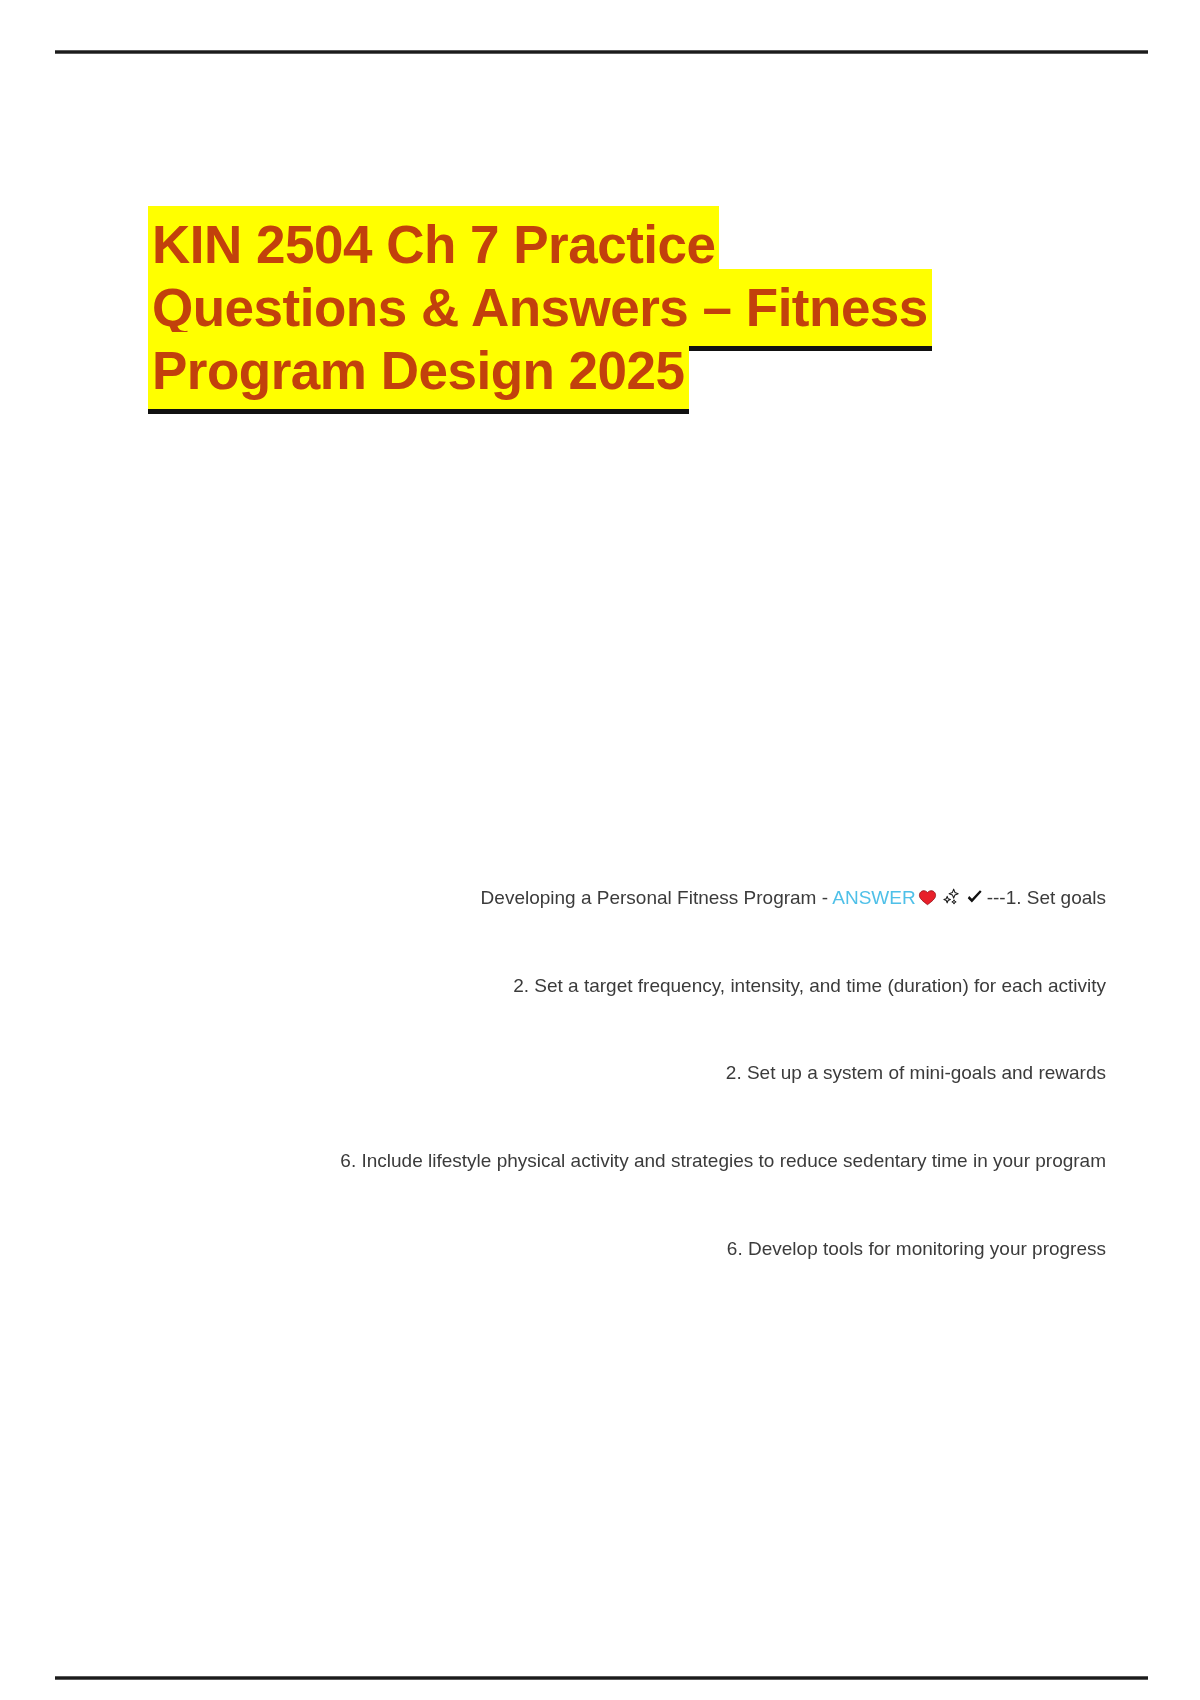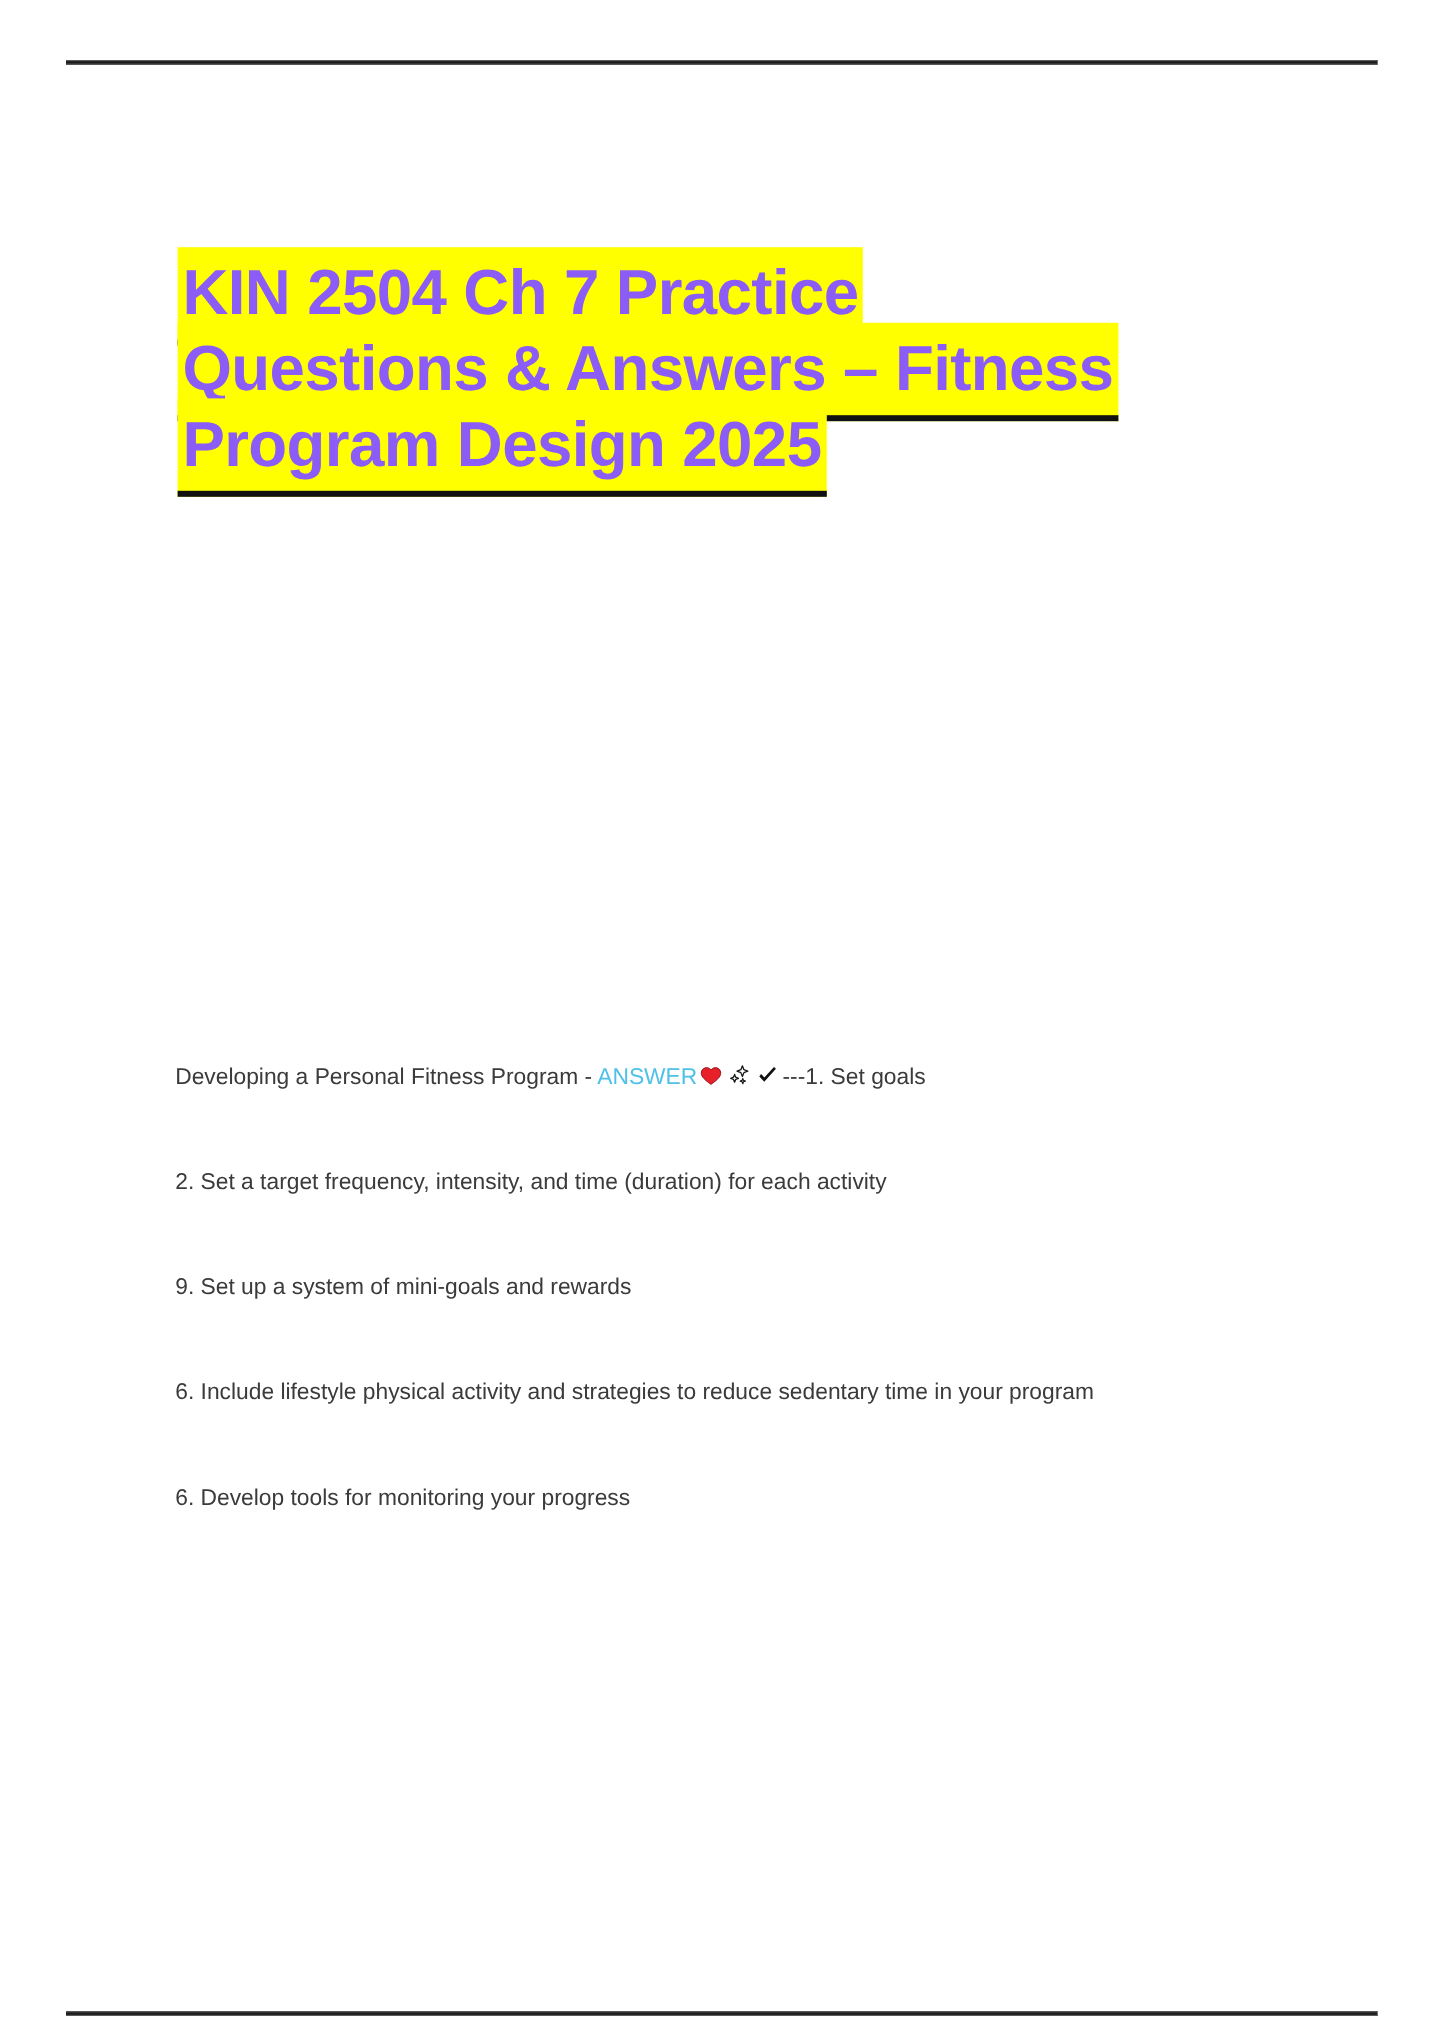--- a/index.html
+++ b/index.html
@@ -41,21 +41,21 @@
 
   .title-line {
     display: block;
     margin: 0 0 10px 0;
     line-height: 1.0;
   }
 
   .title-line .hl {
     display: inline;
     background: #ffff00;
-    color: #8b5cf6;
+    color: #c2410c;
     font-size: 53px;
     font-weight: 700;
     letter-spacing: -0.5px;
     padding: 9px 4px 9px 4px;
     box-decoration-break: clone;
     -webkit-box-decoration-break: clone;
     border-bottom: 5px solid #111111;
     font-family: "Liberation Sans", sans-serif;
   }
 
@@ -67,20 +67,21 @@
     width: 960px;
   }
 
   .body-line {
     margin: 0 0 63px 0;
     font-size: 19px;
     line-height: 1.3;
     color: #3b3b3b;
     font-family: "Liberation Sans", sans-serif;
     white-space: nowrap;
+    text-align: right;
   }
   .body-line:last-child { margin-bottom: 4px; }
 
   .answer-tag {
     color: #4fc0e8;
     font-weight: 400;
   }
 
   .emoji {
     display: inline-block;
@@ -112,21 +113,21 @@
             <path d="M12 21s-7.5-4.9-9.6-9.1C.8 8.5 2.4 4.6 6 3.6c2.2-.6 4.4.3 6 2.2 1.6-1.9 3.8-2.8 6-2.2 3.6 1 5.2 4.9 3.6 8.3C19.5 16.1 12 21 12 21z" fill="#e8202a" stroke="#8e0d14" stroke-width="1"></path>
           </svg></span><span class="emoji sparkle-icon"><svg width="20" height="20" viewBox="0 0 24 24">
             <path d="M15.2 2.6l1.5 3.9 3.9 1.5-3.9 1.5-1.5 3.9-1.5-3.9L9.8 8l3.9-1.5z" fill="#ffffff" stroke="#1a1a1a" stroke-width="1.3" stroke-linejoin="round"></path>
             <path d="M7.4 11.2l1.1 2.8 2.8 1.1-2.8 1.1-1.1 2.8-1.1-2.8-2.8-1.1 2.8-1.1z" fill="#ffffff" stroke="#1a1a1a" stroke-width="1.3" stroke-linejoin="round"></path>
             <path d="M15.6 15.3l.7 1.9 1.9.7-1.9.7-.7 1.9-.7-1.9-1.9-.7 1.9-.7z" fill="#ffffff" stroke="#1a1a1a" stroke-width="1.2" stroke-linejoin="round"></path>
           </svg></span><span class="emoji check-icon"><svg width="19" height="19" viewBox="0 0 24 24">
             <path d="M3.5 12.8l5.2 5.4L21 4.6l-2.1-1.9-10.1 11L5.3 10z" fill="#111111"></path>
           </svg></span><span>---</span><span>1. Set goals</span></p>
 
     <p class="body-line">2. Set a target frequency, intensity, and time (duration) for each activity</p>
-    <p class="body-line">9. Set up a system of mini-goals and rewards</p>
+    <p class="body-line">2. Set up a system of mini-goals and rewards</p>
     <p class="body-line">6. Include lifestyle physical activity and strategies to reduce sedentary time in your program</p>
     <p class="body-line">6. Develop tools for monitoring your progress</p>
 
   </div>
 
   <div class="rule rule-bottom"></div>
 
 </div>
 
 </body></html>

